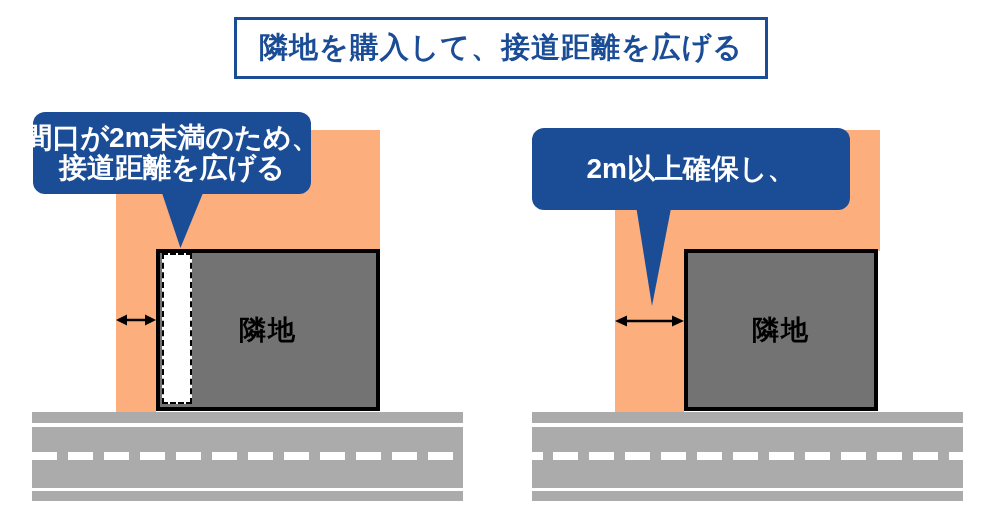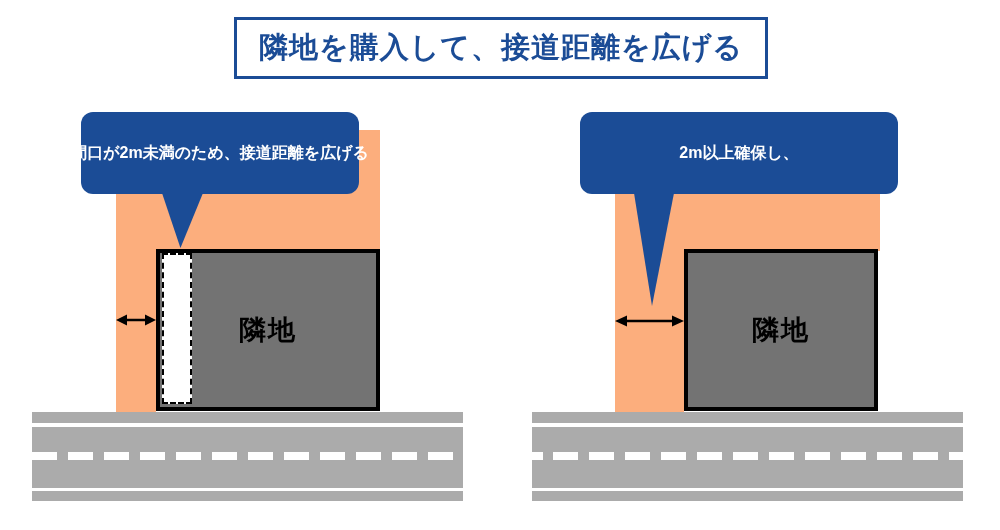--- a/index.html
+++ b/index.html
@@ -30,22 +30,22 @@
     display:flex;align-items:center;justify-content:center;
   }
   .plot-label{color:#000;font-size:27px;font-weight:700;letter-spacing:2px;}
   
   .strip{
     border:2px dashed #000;background:#fff;box-sizing:border-box;
   }
   
   .bubble{
     background:var(--blue);border-radius:12px;color:#fff;
-    display:flex;align-items:center;justify-content:center;
-    font-size:16px;font-weight:bold;line-height:30px;text-align:center;white-space:nowrap;margin-left:48px;
+    display:flex;flex-direction:column;align-items:center;justify-content:center;
+    font-size:28px;font-weight:bold;line-height:30px;text-align:center;white-space:nowrap;
   }
   .tail{background:var(--blue);clip-path:polygon(0 0,100% 0,45% 100%);}
   
   .road{display:flex;flex-direction:column;}
   .band{width:100%;}
   .band.g{background:var(--road);}
   .band.w{background:#fff;}
   .band.dash{
     background-image:repeating-linear-gradient(90deg,#fff 0 25px,var(--road) 25px 36px);
     background-color:var(--road);
@@ -108,21 +108,21 @@
     </div>
 
     <div class="abs" style="left:615px;top:313px;width:69px;height:16px;">
       <svg class="arrow-svg" width="69" height="16" viewBox="0 0 69 16">
         <line x1="9" y1="8" x2="60" y2="8" stroke="#000" stroke-width="2.5"></line>
         <polygon points="0,8 12,2.5 12,13.5" fill="#000"></polygon>
         <polygon points="69,8 57,2.5 57,13.5" fill="#000"></polygon>
       </svg>
     </div>
 
-    <div class="abs bubble" style="left:532px;top:112px;width:318px;height:82px;">
+    <div class="abs bubble" style="left:532px;top:128px;width:318px;height:82px;">
       <div>2m以上確保し、</div>
     </div>
     <div class="abs tail" style="left:634px;top:193px;width:40px;height:113px;"></div>
 
     <div class="abs road road-right" style="left:532px;top:412px;width:431px;height:89px;">
       <div class="band g" style="height:11px"></div>
       <div class="band w" style="height:4px"></div>
       <div class="band g" style="height:25px"></div>
       <div class="band dash" style="height:8px"></div>
       <div class="band g" style="height:28px"></div>

